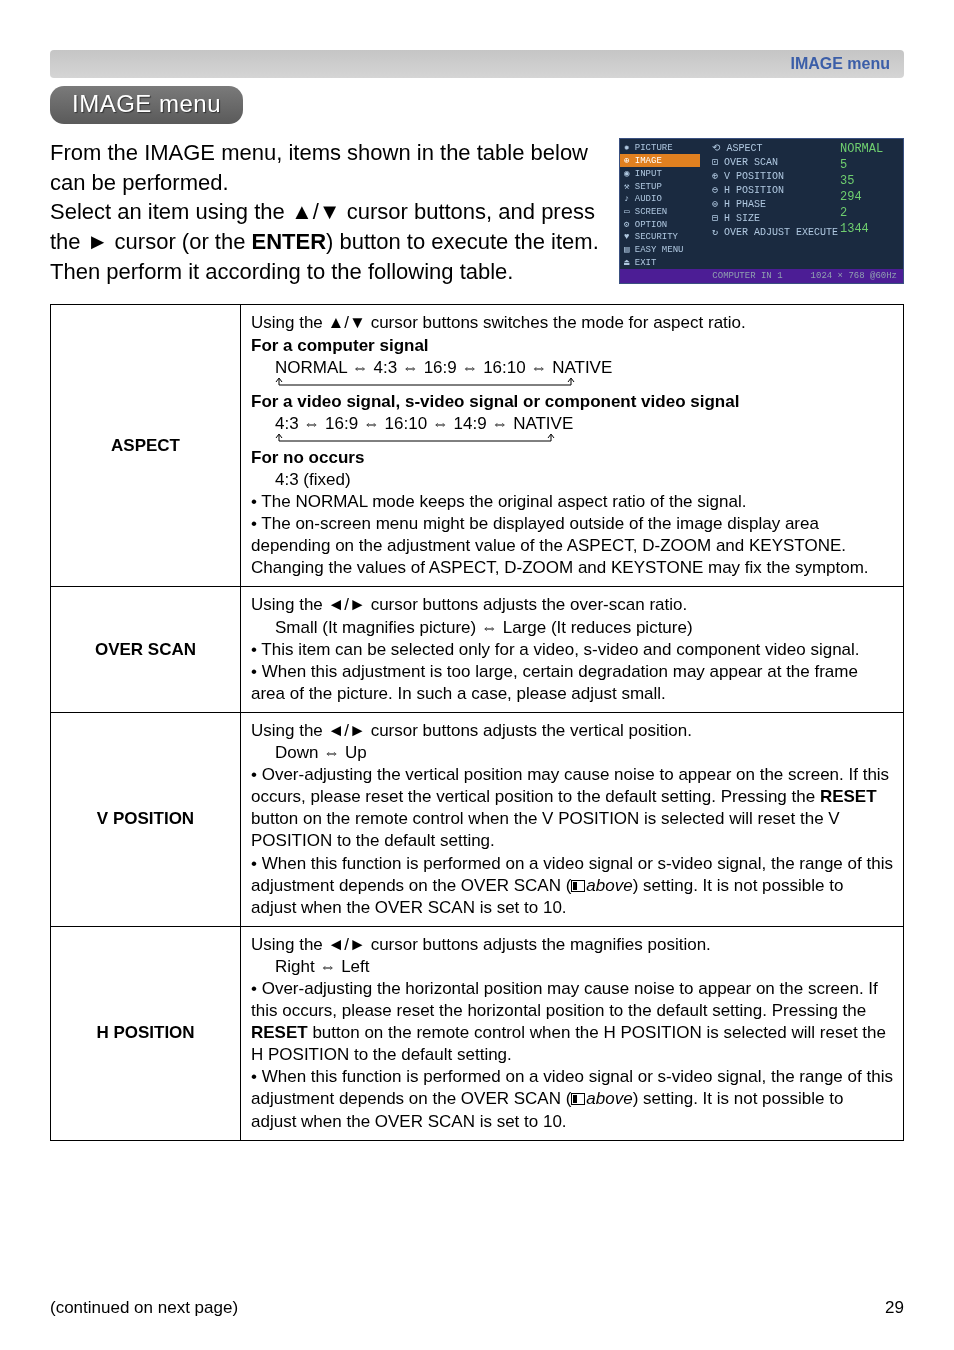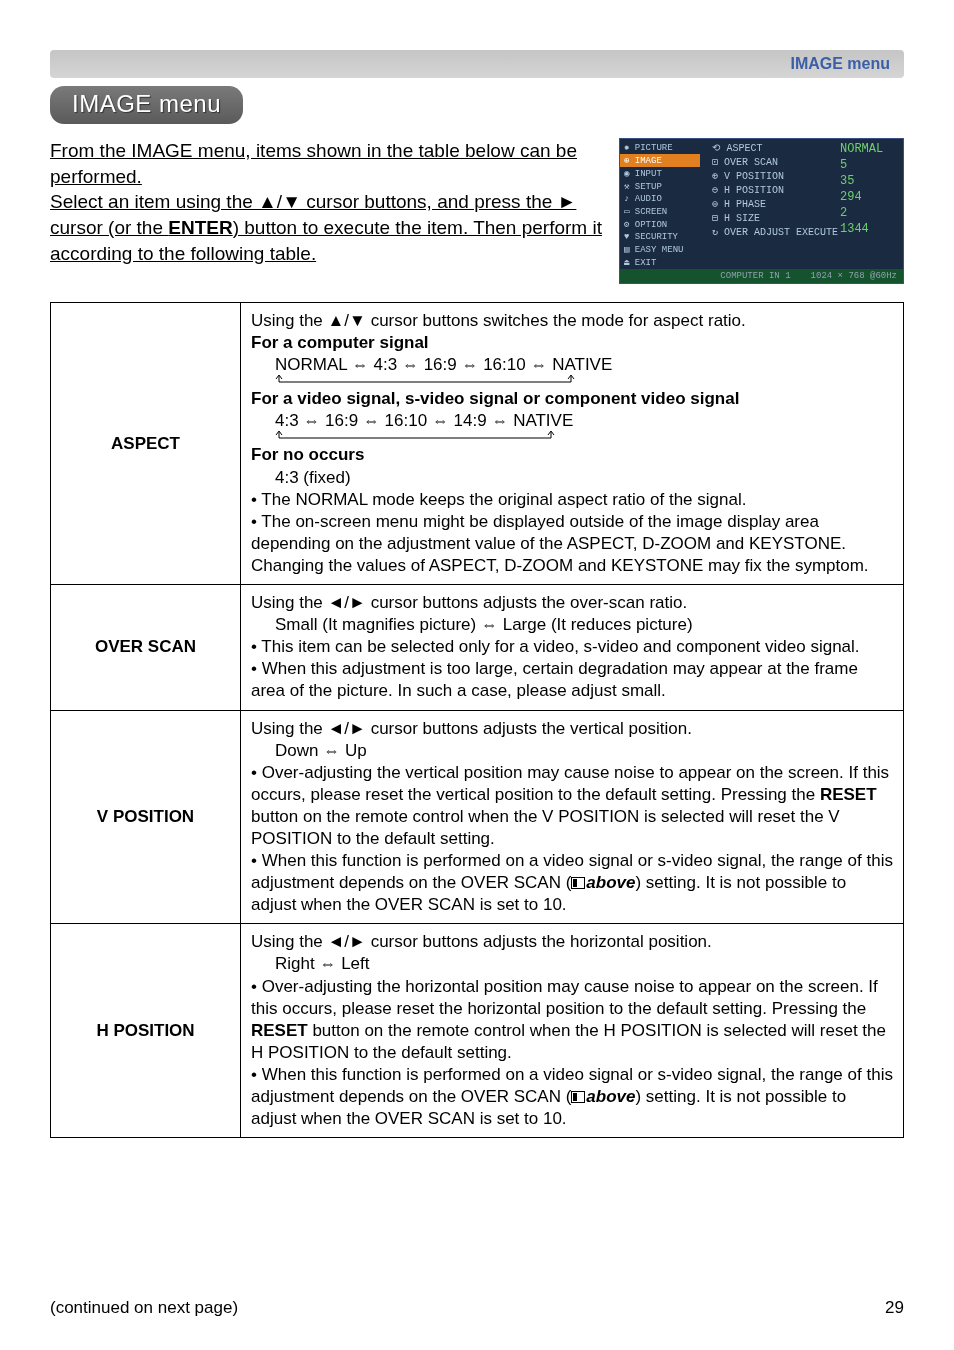--- a/index.html
+++ b/index.html
@@ -42,23 +42,22 @@
     letter-spacing: 0.5px;
   }
   .intro-block {
     display: flex;
     align-items: flex-start;
     gap: 14px;
     margin-bottom: 18px;
   }
   .intro-text {
     flex: 1;
-    font-size: 19px;
+    font-size: 22px;
     line-height: 1.35;
-    text-decoration: underline;
   }
   .osd {
     width: 285px;
     background: #1a2a40;
     color: #fff;
     font-size: 10px;
     font-family: "Courier New", monospace;
     border: 1px solid #3a5080;
   }
   .osd-header {
@@ -102,23 +101,23 @@
     padding: 2px 0;
   }
   .osd-right-item {
     padding: 1px 4px;
     color: #6fcf6f;
     font-size: 12px;
   }
   .osd-footer {
     display: flex;
     justify-content: flex-end;
-    gap: 20px;
+    gap: 28px;
     padding: 2px 6px;
-    background: #14532d;
+    background: #4c1d95;
     color: #90a0b0;
     font-size: 9px;
   }
   table.main {
     width: 100%;
     border-collapse: collapse;
     border: 1.5px solid #000;
     font-size: 17px;
   }
   table.main th {
@@ -142,21 +141,21 @@
   }
   .desc p { margin: 0; line-height: 1.3; }
   .desc .indent { padding-left: 24px; }
   .desc .bold { font-weight: bold; }
   .bracket-line {
     position: relative;
     height: 12px;
     margin-left: 20px;
   }
   .bracket-line svg { position: absolute; top: -2px; left: 0; }
-  .ref { font-style: italic; font-weight: bold; }
+  .ref { font-style: italic; font-weight: normal; }
   .ref-icon {
     display: inline-block;
     width: 14px; height: 12px;
     border: 1.5px solid #000;
     position: relative;
     vertical-align: -1px;
     margin-right: 1px;
   }
   .ref-icon::after {
     content: "";
@@ -277,21 +276,21 @@
       <p>Using the ◄/► cursor buttons adjusts the vertical position.</p>
       <p class="indent">Down ⇔ Up</p>
       <p><span>• Over-adjusting the vertical position may cause noise to appear on the screen. If this occurs, please reset the vertical position to the default setting. Pressing the </span><b>RESET</b><span> button on the remote control when the V POSITION is selected will reset the V POSITION to the default setting.</span></p>
       <p><span>• When this function is performed on a video signal or s-video signal, the range of this adjustment depends on the OVER SCAN (</span><span class="ref-icon"></span><span class="ref">above</span><span>) setting. It is not possible to adjust when the OVER SCAN is set to 10.</span></p>
     </td>
   </tr>
 
   <tr>
     <td class="item-col">H POSITION</td>
     <td class="desc">
-      <p>Using the ◄/► cursor buttons adjusts the horizontal position.</p>
+      <p>Using the ◄/► cursor buttons adjusts the magnifies position.</p>
       <p class="indent">Right ⇔ Left</p>
       <p><span>• Over-adjusting the horizontal position may cause noise to appear on the screen. If this occurs, please reset the horizontal position to the default setting. Pressing the </span><b>RESET</b><span> button on the remote control when the H POSITION is selected will reset the H POSITION to the default setting.</span></p>
       <p><span>• When this function is performed on a video signal or s-video signal, the range of this adjustment depends on the OVER SCAN (</span><span class="ref-icon"></span><span class="ref">above</span><span>) setting. It is not possible to adjust when the OVER SCAN is set to 10.</span></p>
     </td>
   </tr>
 </tbody>
   </table>
 
 <div class="footer">
   <span>(continued on next page)</span>

